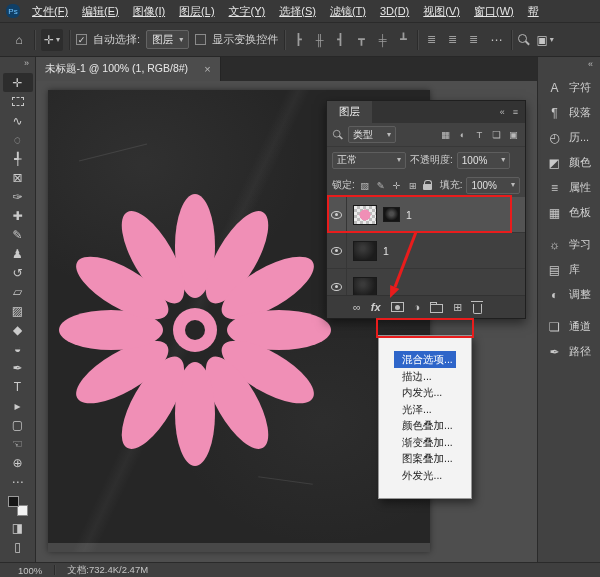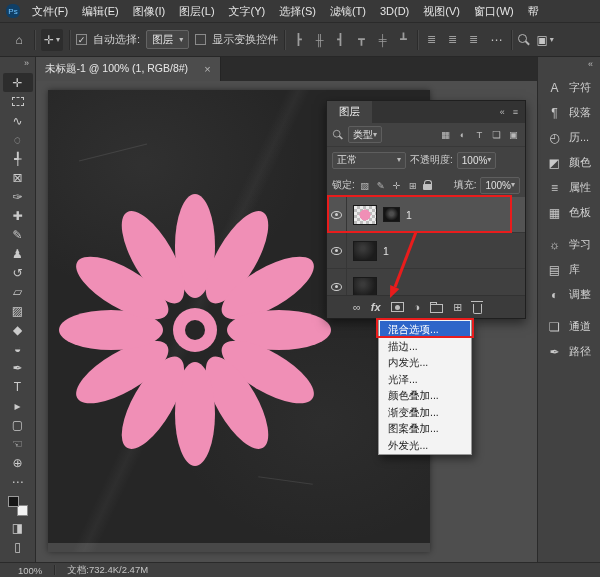--- a/index.html
+++ b/index.html
@@ -9,21 +9,21 @@
     background:#4e4e4e;
     font-family:"Liberation Sans","DejaVu Sans",sans-serif;
     font-size:11px; color:#ddd;
     -webkit-font-smoothing:antialiased;
   }
   
   .menubar { position:absolute; top:0; left:0; right:0; height:22px; background:#383838;
     display:flex; align-items:center; padding-left:4px; color:#e6e6e6; z-index:5; }
   .pslogo { width:14px; height:14px; background:#103f66; color:#6fc3ff; font-size:8px;
     display:flex; align-items:center; justify-content:center; border-radius:6px; margin:0 5px 0 2px; }
-  .mitem { padding:0 7px; line-height:22px; white-space:nowrap; cursor:default; }
+  .mitem { padding:0 7px; line-height:22px; white-space:nowrap; cursor:default;text-decoration:underline; }
   
   .optionsbar { position:absolute; top:22px; left:0; right:0; height:35px; background:#383838;
     border-top:1px solid #2a2a2a; border-bottom:1px solid #272727;
     display:flex; align-items:center; gap:6px; padding:0 10px; color:#c9c9c9; z-index:5; }
   .obtn { min-width:18px; height:22px; display:flex; align-items:center; justify-content:center;
     font-size:12px; color:#c5c5c5; gap:2px; }
   .obtn.active { background:#2d2d2d; border-radius:2px; padding:0 3px; }
   .vdiv { width:1px; height:20px; background:#2b2b2b; box-shadow:1px 0 0 #474747; }
   .checkbox { width:11px; height:11px; border:1px solid #8a8a8a; background:#3d3d3d;
     display:flex; align-items:center; justify-content:center; font-size:9px; color:#ddd; }
@@ -82,21 +82,21 @@
   
   .layers-panel { position:absolute; left:326px; top:100px; width:200px; height:219px;
     background:#424242; border:1px solid #1f1f1f; box-shadow:0 4px 10px rgba(0,0,0,.5);
     display:flex; flex-direction:column; font-size:10.5px; z-index:10; }
   .lp-header { height:22px; background:#333; display:flex; align-items:center; padding:0 0 0 0; }
   .lp-tab { background:#424242; height:100%; display:flex; align-items:center; padding:0 12px; color:#ececec; }
   .lp-hicons { margin-left:auto; display:flex; gap:8px; padding-right:7px; color:#bdbdbd; font-size:9px; }
   .lp-row { display:flex; align-items:center; gap:4px; padding:0 5px; }
   .lp-filter { height:24px; border-bottom:1px solid #383838; }
   .ddbox { height:17px; border:1px solid #5e5e5e; background:#474747; border-radius:2px;
-    display:flex; align-items:center; gap:0; padding:0 4px; font-size:10px; color:#e0e0e0; white-space:nowrap; }
+    display:flex; align-items:center; gap:14px; padding:0 4px; font-size:10px; color:#e0e0e0; white-space:nowrap; }
   .fico { font-size:9.5px; color:#b9b9b9; width:13px; text-align:center; }
   .lp-blend { height:26px; }
   .lp-lock { height:24px; }
   .lp-label { font-size:10px; color:#cfcfcf; white-space:nowrap; }
   .lico { font-size:9.5px; color:#b9b9b9; width:12px; text-align:center; }
   .padlock { width:9px; height:11px; position:relative; }
   .padlock::before { content:""; position:absolute; left:1.5px; top:0; width:6px; height:6px;
     border:1.5px solid #c0c0c0; border-bottom:none; border-radius:3px 3px 0 0; }
   .padlock::after { content:""; position:absolute; left:0; top:4.5px; width:9px; height:6px;
     background:#c0c0c0; border-radius:1px; }
@@ -129,22 +129,22 @@
   .maskicon { width:13px; height:10px; border:1px solid #bdbdbd; position:relative; }
   .maskicon::after { content:""; position:absolute; left:3.5px; top:1.5px; width:5px; height:5px;
     border-radius:50%; background:#bdbdbd; }
   .folder { width:13px; height:9px; border:1px solid #bdbdbd; position:relative; margin-top:3px; }
   .folder::before { content:""; position:absolute; top:-3px; left:-1px; width:5px; height:2px;
     border:1px solid #bdbdbd; border-bottom:none; }
   .trash { width:9px; height:10px; border:1px solid #bdbdbd; border-top:none;
     border-radius:0 0 2px 2px; position:relative; margin-top:3px; }
   .trash::before { content:""; position:absolute; top:-3px; left:-2.5px; width:12px; height:1.5px; background:#bdbdbd; }
   
-  .context-menu { position:absolute; left:378px; top:319px; width:94px; background:#f3f3f3;
-    border:1px solid #979797; box-shadow:3px 4px 8px rgba(0,0,0,.45); padding:1px;
+  .context-menu { position:absolute; left:378px; top:335px; width:94px; background:#f3f3f3;
+    border:1px solid #979797; box-shadow:3px 4px 8px rgba(0,0,0,.45); padding:15px;
     font-size:10.5px; color:#1e1e1e; z-index:30; }
   .menu-item { height:16.5px; line-height:16.5px; padding:0 8px; white-space:nowrap; }
   .menu-item.selected { background:#2e65c9; color:#fff; }
   
   .anno { position:absolute; border:2px solid #e91c1c; z-index:40; pointer-events:none; }
   .anno-rect1 { left:327px; top:195px; width:185px; height:38px; }
   .anno-rect2 { left:376px; top:318px; width:98px; height:20px; }
   .anno-arrow { position:absolute; left:370px; top:226px; z-index:40; pointer-events:none; }
 </style>
 </head>

